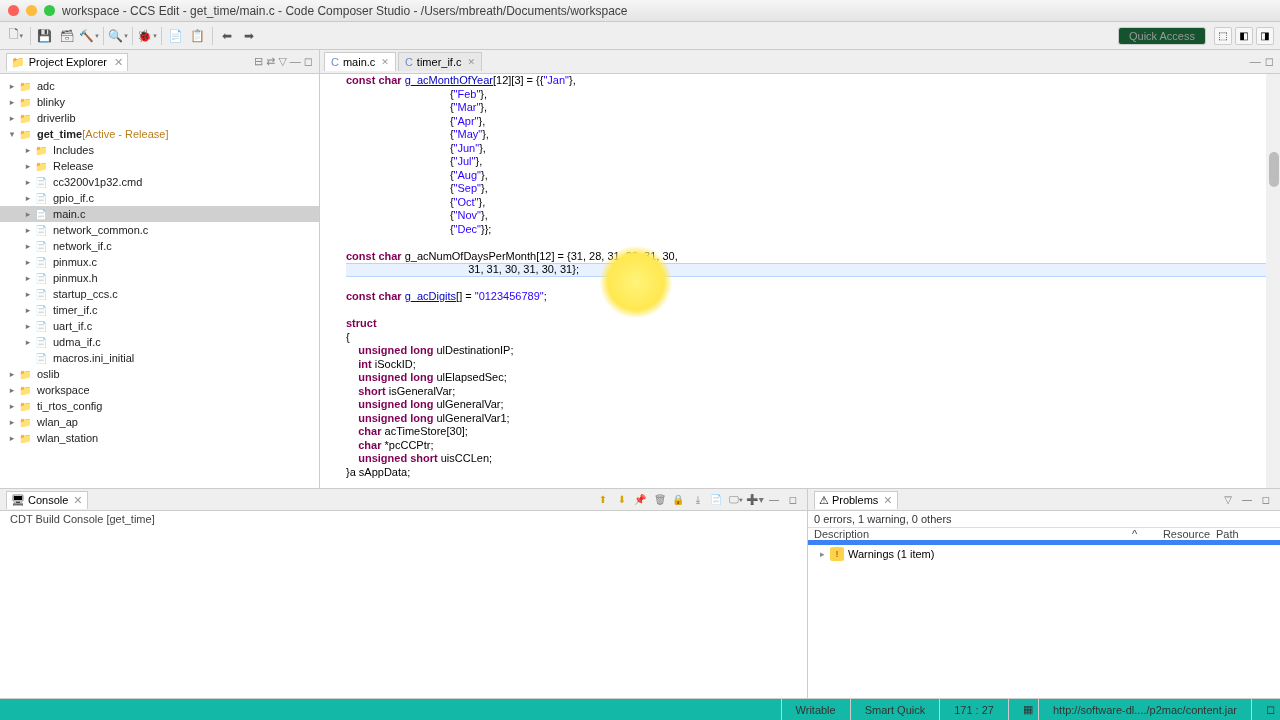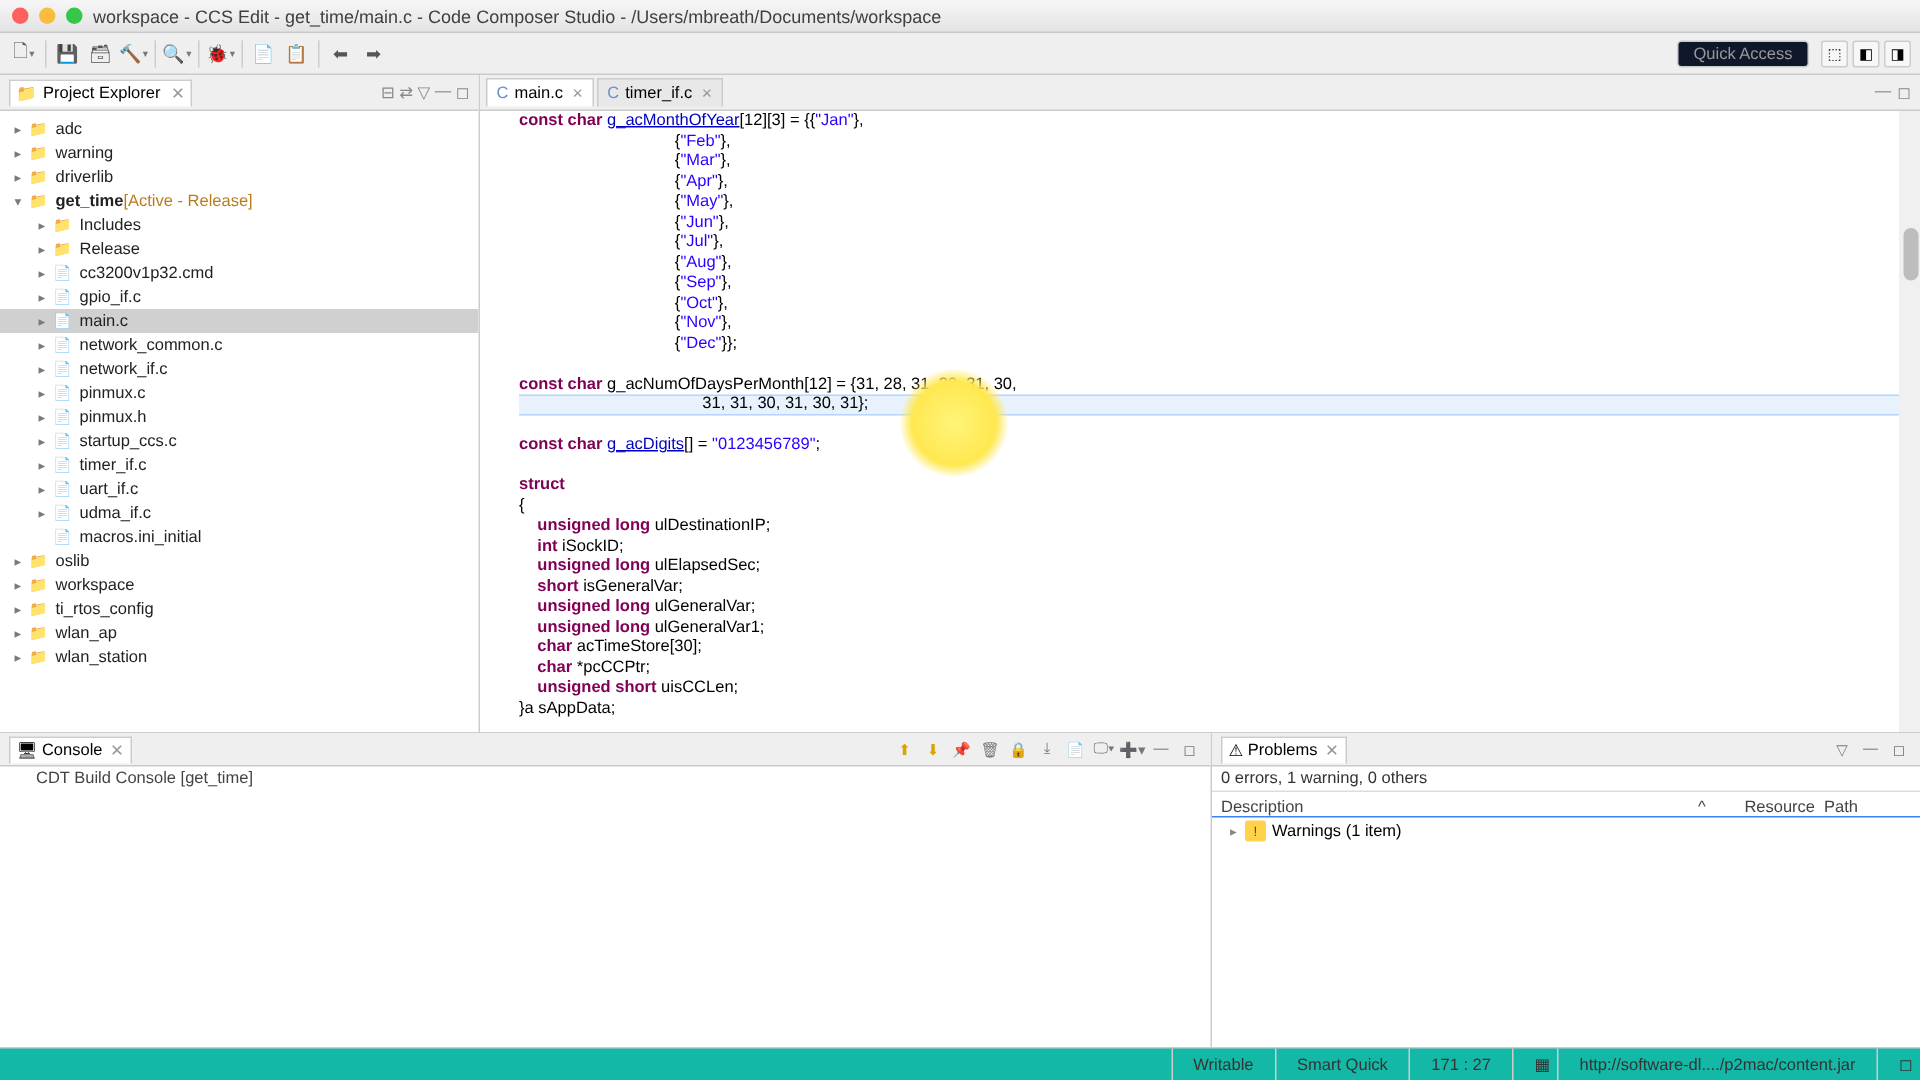--- a/index.html
+++ b/index.html
@@ -7,21 +7,21 @@
 
 .titlebar { height:22px; background:linear-gradient(#f6f6f6,#e4e4e4); display:flex; align-items:center; padding:0 8px; border-bottom:1px solid #c9c9c9; }
 .tl-btn { width:11px; height:11px; border-radius:50%; margin-right:7px; }
 .tl-red{background:#fc615d}.tl-yel{background:#fdbc40}.tl-grn{background:#34c749}
 .title-text{flex:1;text-align:left;color:#404040;font-size:12px}
 
 .toolbar{height:28px;background:#efefef;border-bottom:1px solid #cacaca;display:flex;align-items:center;padding:0 6px;gap:2px}
 .tb-ic{width:20px;height:20px;display:flex;align-items:center;justify-content:center;color:#555;border-radius:2px;font-size:12px}
 .tb-sep{width:1px;height:18px;background:#ccc;margin:0 2px}
 .tb-drop::after{content:"▾";font-size:7px;margin-left:1px;color:#777}
-.quick{margin-left:auto;padding:2px 10px;border:1px solid #ccc;border-radius:3px;background:#0f172a;color:#999;font-size:11px}
+.quick{margin-left:auto;padding:2px 10px;border:1px solid #ccc;border-radius:3px;background:#14532d;color:#999;font-size:11px}
 .persp{display:flex;gap:3px;margin-left:6px}
 .persp span{width:18px;height:18px;border:1px solid #ccc;border-radius:2px;background:#f7f7f7;display:inline-flex;align-items:center;justify-content:center;font-size:10px}
 
 .main{display:flex;height:438px}
 
 .explorer{width:320px;background:#fff;border-right:1px solid #ccc;display:flex;flex-direction:column}
 .ex-tabs{height:24px;background:#efefef;border-bottom:1px solid #ccc;display:flex;align-items:center;padding:0 6px}
 .ex-tab{display:flex;align-items:center;gap:4px;padding:2px 4px;background:#fff;border:1px solid #ccc;border-bottom:none}
 .ex-icons{margin-left:auto;display:flex;gap:3px;color:#888;font-size:10px}
 .tree{flex:1;overflow:auto;padding:4px 0}
@@ -47,26 +47,26 @@
 .spot{position:absolute;width:72px;height:72px;border-radius:50%;background:radial-gradient(circle,#fff47a 0%,#ffe850 55%,rgba(255,232,80,0) 72%);pointer-events:none}
 .scroll-ov{position:absolute;right:0;top:0;width:14px;height:100%;background:#f0f0f0}
 .scroll-th{position:absolute;right:1px;width:10px;height:35px;top:78px;background:#bdbdbd;border-radius:5px}
 
 .bottom{display:flex;height:210px;border-top:1px solid #ccc}
 .console{flex:1;background:#fff;border-right:1px solid #ccc;display:flex;flex-direction:column}
 .con-hdr{height:22px;background:#efefef;border-bottom:1px solid #ccc;display:flex;align-items:center;padding:0 6px}
 .con-tab{display:flex;align-items:center;gap:3px;padding:2px 4px;background:#fff;border:1px solid #ccc;border-bottom:none}
 .con-icons{margin-left:auto;display:flex;gap:3px}
 .con-icons span{width:16px;height:16px;display:flex;align-items:center;justify-content:center;color:#777;font-size:10px}
-.con-sub{padding:2px 24px;color:#444}
+.con-sub{padding:2px 10px;color:#444}
 .problems{width:472px;background:#fff;display:flex;flex-direction:column}
 .pr-hdr{height:22px;background:#efefef;border-bottom:1px solid #ccc;display:flex;align-items:center;padding:0 6px}
 .pr-body{flex:1}
 .pr-stat{padding:2px 6px;color:#333}
-.pr-cols{display:flex;border-bottom:1px solid #3b82f6;border-top:1px solid #ddd;height:18px;align-items:flex-end;color:#444}
+.pr-cols{display:flex;border-bottom:5px solid #3b82f6;border-top:1px solid #ddd;height:18px;align-items:flex-end;color:#444}
 .pr-cols span:nth-child(1){flex:1;padding-left:6px}
 .pr-cols span:nth-child(2){width:90px}
 .pr-cols span:nth-child(3){width:64px}
 .pr-row{display:flex;align-items:center;height:18px;padding-left:12px}
 .pr-tw{width:10px;color:#888;font-size:9px}
 .wrn{width:14px;height:14px;border-radius:2px;background:#ffd24a;display:inline-flex;align-items:center;justify-content:center;color:#6b4b00;font-size:9px;margin-right:4px}
 
 .status{position:absolute;bottom:0;left:0;right:0;height:22px;background:#14b8a6;border-top:1px solid #ccc;display:flex;align-items:center}
 .status .cell{padding:0 14px;border-left:1px solid #ccc;height:100%;display:flex;align-items:center;color:#333}
 .status .sp{flex:1}
@@ -125,21 +125,21 @@
     </div>
     <div class="tree" id="tree">
         <div class="tn" style="padding-left: 6px;">
           <span class="tw">▸</span>
           <span class="fi fold">📁</span>
           <span class="lbl">adc</span>
         </div>
         <div class="tn" style="padding-left: 6px;">
           <span class="tw">▸</span>
           <span class="fi fold">📁</span>
-          <span class="lbl">warning</span>
+          <span class="lbl">blinky</span>
         </div>
         <div class="tn" style="padding-left: 6px;">
           <span class="tw">▸</span>
           <span class="fi fold">📁</span>
           <span class="lbl">driverlib</span>
         </div>
         <div class="tn" style="padding-left: 6px;">
           <span class="tw">▾</span>
           <span class="fi fold">📁</span>
           <span class="lbl" style="font-weight:bold">get_time</span> 

